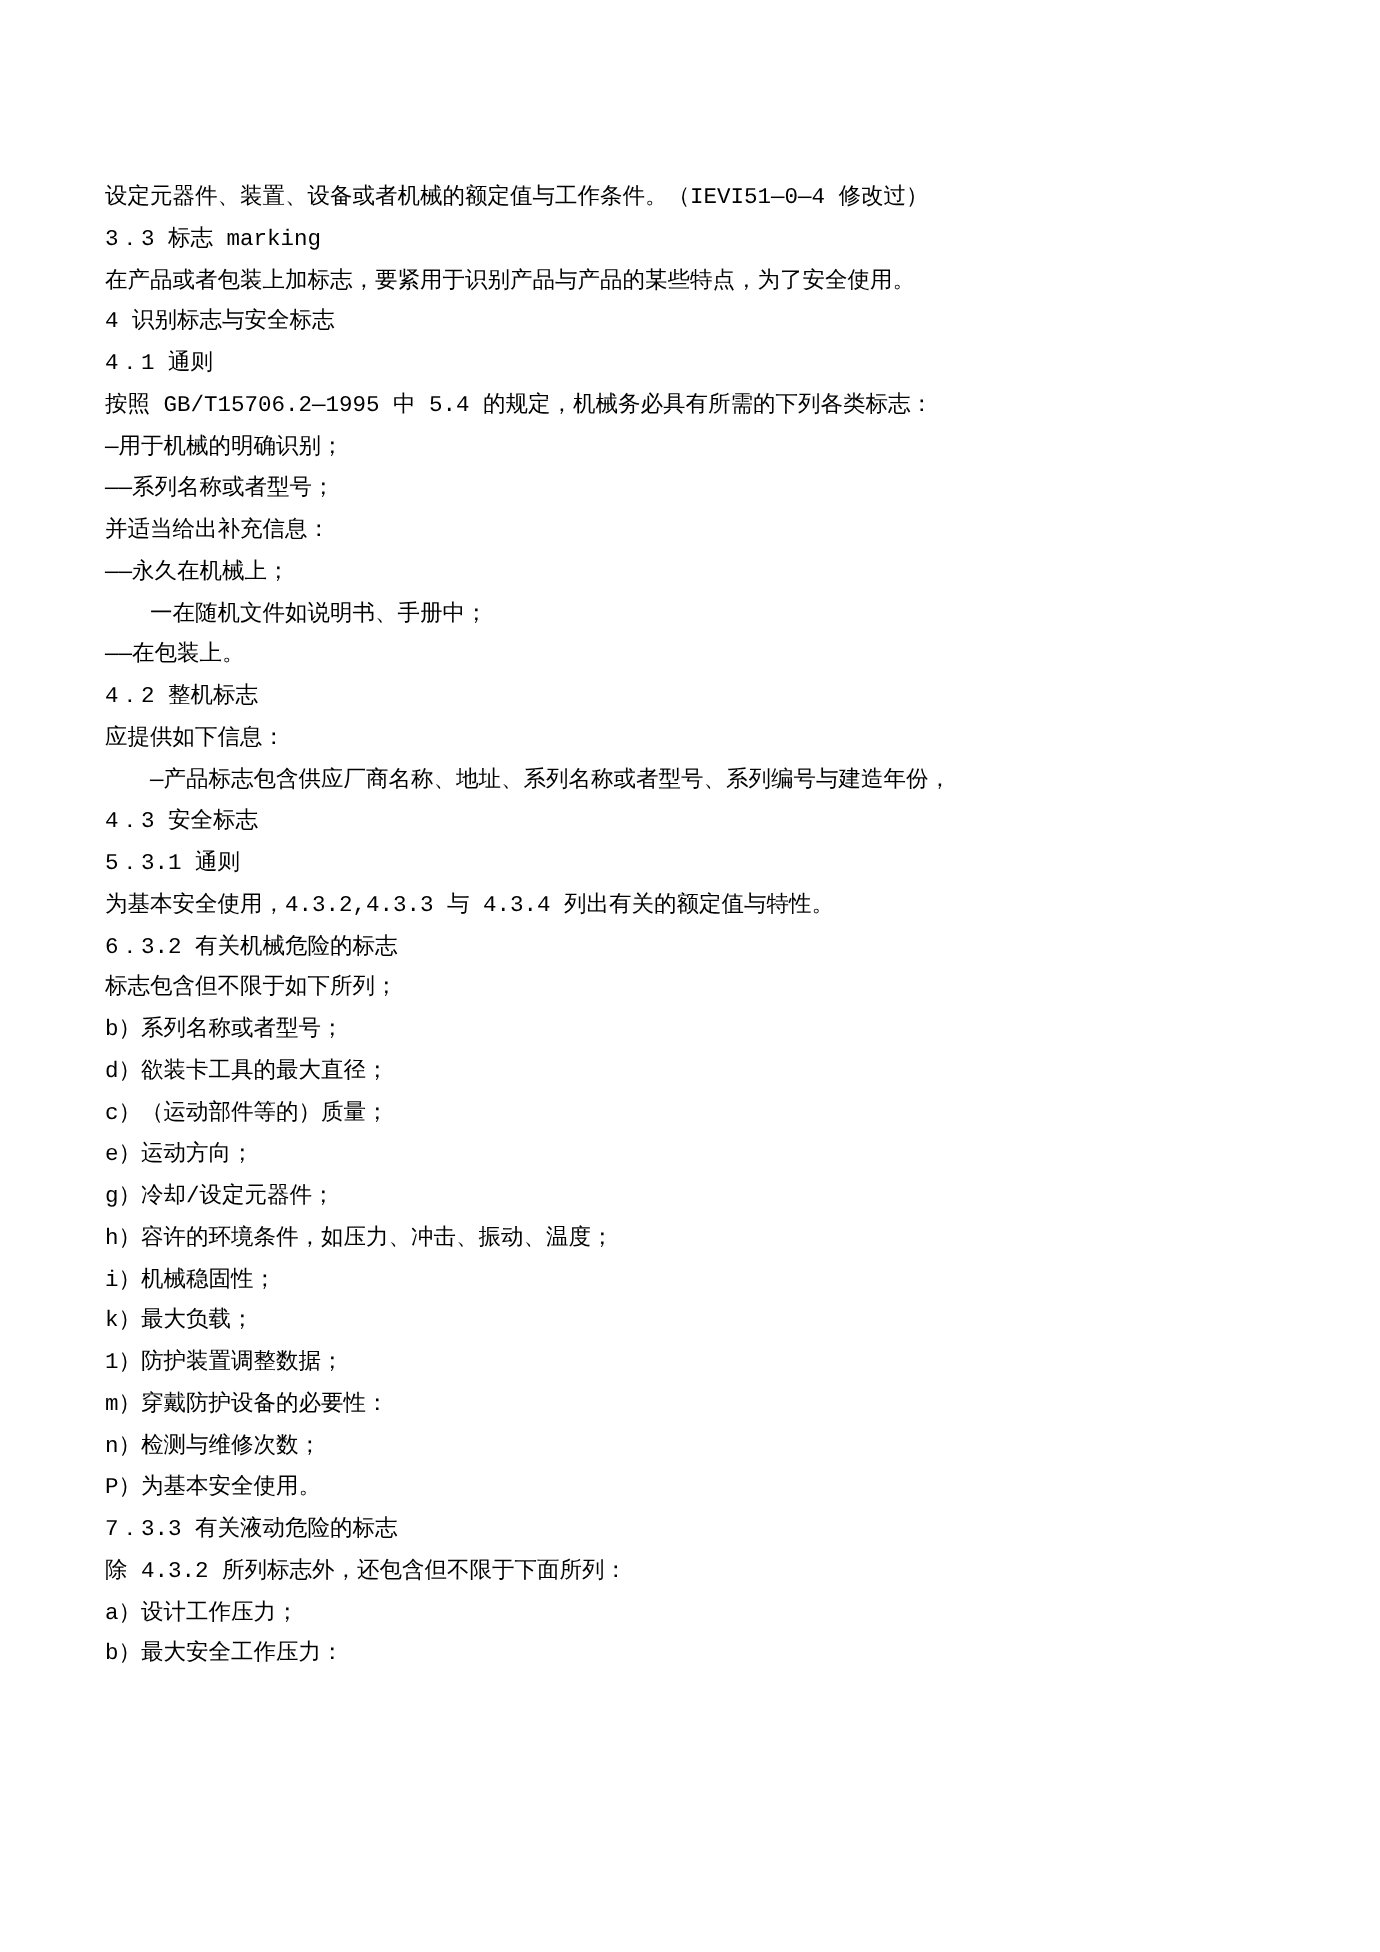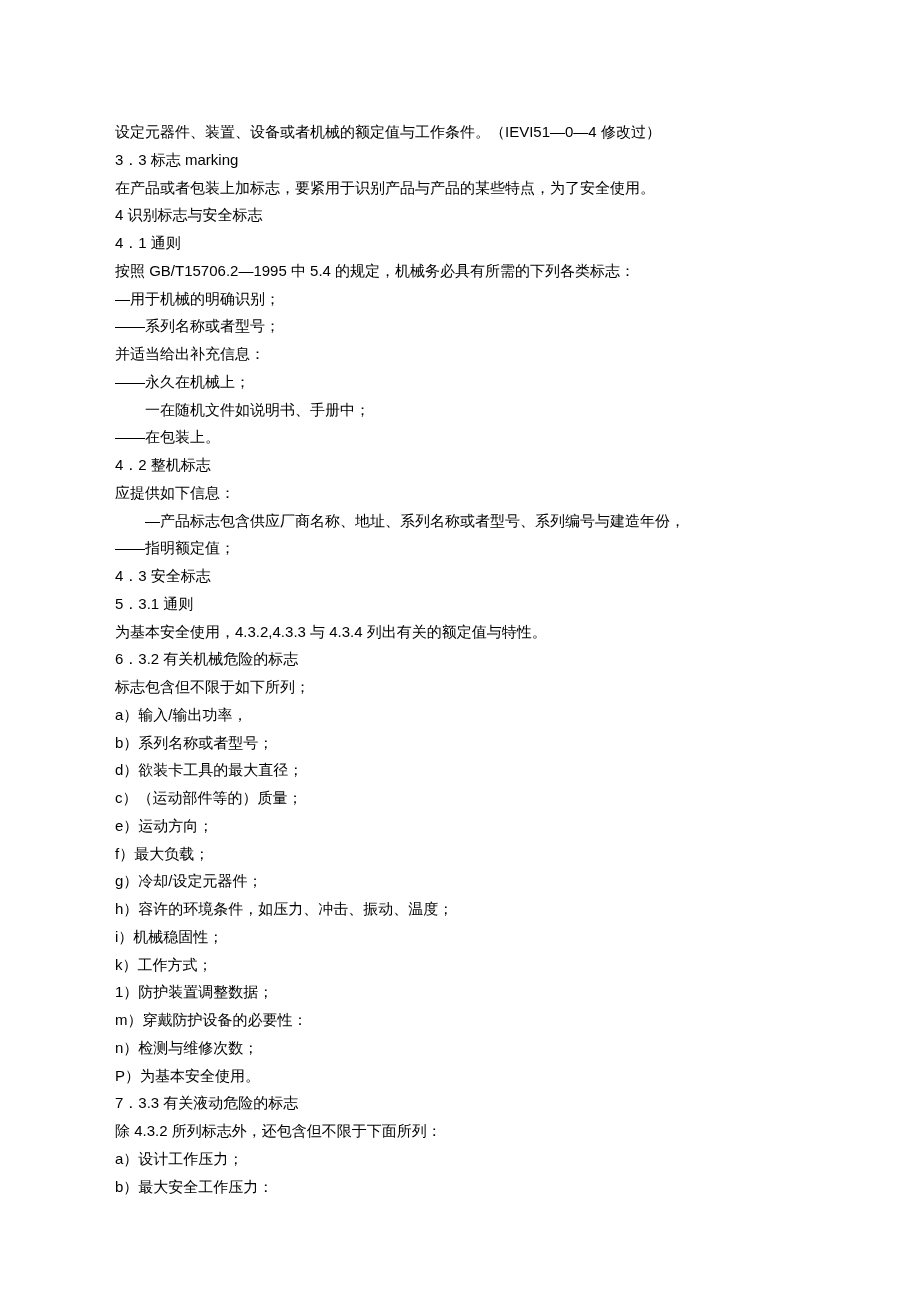--- a/index.html
+++ b/index.html
@@ -5,23 +5,24 @@
   body {
     margin: 0;
     padding: 0;
     background: #ffffff;
     font-family: "SimSun", "宋体", Arial, sans-serif;
     font-size: 15px;
     color: #000000;
     width: 920px;
   }
   .page {
-    padding: 118px 0 60px 115px;
+    padding: 118px 0 60px 70px;
     width: 620px;
     line-height: 1.85;
+    font-family: Liberation Mono, monospace;
   }
   .line {
     display: block;
     white-space: pre-wrap;
   }
   .indent1 {
     padding-left: 30px;
   }
 </style>
 </head>
@@ -36,36 +37,33 @@
     <span class="line">按照 GB/T15706.2—1995 中 5.4 的规定，机械务必具有所需的下列各类标志：</span>
     <span class="line">—用于机械的明确识别；</span>
     <span class="line">——系列名称或者型号；</span>
     <span class="line">并适当给出补充信息：</span>
     <span class="line">——永久在机械上；</span>
     <span class="line indent1">一在随机文件如说明书、手册中；</span>
     <span class="line">——在包装上。</span>
     <span class="line">4．2 整机标志</span>
     <span class="line">应提供如下信息：</span>
     <span class="line indent1">—产品标志包含供应厂商名称、地址、系列名称或者型号、系列编号与建造年份，</span>
-    <span class="line">——指明额定值；</span>
     <span class="line">4．3 安全标志</span>
     <span class="line">5．3.1 通则</span>
     <span class="line">为基本安全使用，4.3.2,4.3.3 与 4.3.4 列出有关的额定值与特性。</span>
     <span class="line">6．3.2 有关机械危险的标志</span>
     <span class="line">标志包含但不限于如下所列；</span>
-    <span class="line">a）输入/输出功率，</span>
     <span class="line">b）系列名称或者型号；</span>
     <span class="line">d）欲装卡工具的最大直径；</span>
     <span class="line">c）（运动部件等的）质量；</span>
     <span class="line">e）运动方向；</span>
-    <span class="line">f）最大负载；</span>
     <span class="line">g）冷却/设定元器件；</span>
     <span class="line">h）容许的环境条件，如压力、冲击、振动、温度；</span>
     <span class="line">i）机械稳固性；</span>
-    <span class="line">k）工作方式；</span>
+    <span class="line">k）最大负载；</span>
     <span class="line">1）防护装置调整数据；</span>
     <span class="line">m）穿戴防护设备的必要性：</span>
     <span class="line">n）检测与维修次数；</span>
     <span class="line">P）为基本安全使用。</span>
     <span class="line">7．3.3 有关液动危险的标志</span>
     <span class="line">除 4.3.2 所列标志外，还包含但不限于下面所列：</span>
     <span class="line">a）设计工作压力；</span>
     <span class="line">b）最大安全工作压力：</span>
   </div>
 

